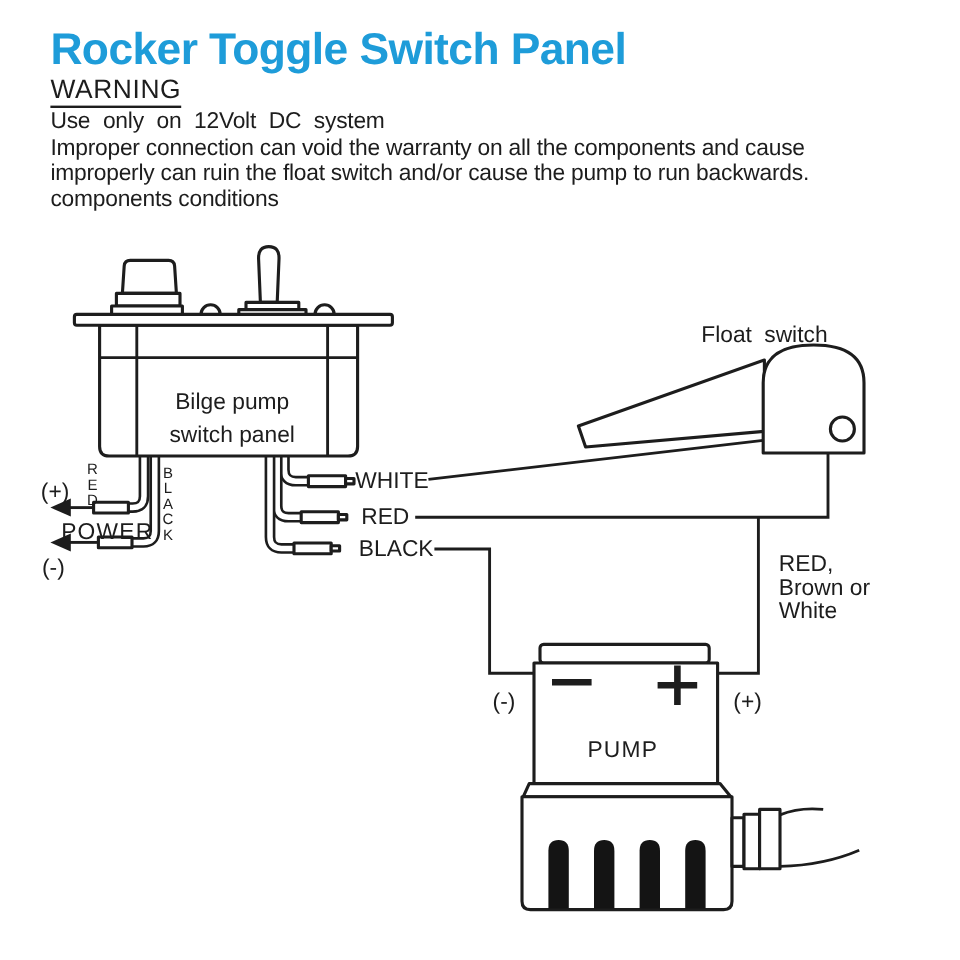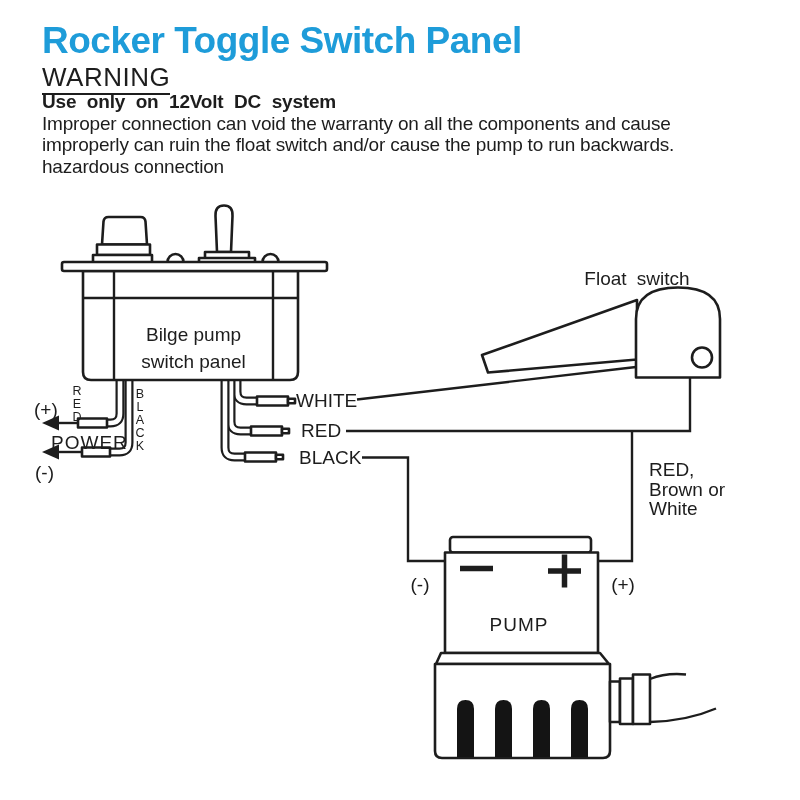--- a/index.html
+++ b/index.html
@@ -1,24 +1,24 @@
 <!DOCTYPE html>
 <html style="--title-color: #1e9cd9;"><head>
 <meta charset="utf-8">
 <style>
   html,body{margin:0;padding:0;background:#fff;}
   body{width:800px;height:800px;font-family:"Liberation Sans",sans-serif;color:#1d1d1d;}
   .page{position:relative;width:783px;height:800px;overflow:hidden;background:#fff;}
   .title{position:absolute;left:42px;top:20px;font-size:37px;font-weight:bold;
          letter-spacing:-0.5px;color:var(--title-color,#1e9cd9);white-space:nowrap;}
-  .warning-heading{position:absolute;left:42px;top:62px;font-size:26px;letter-spacing:0.5px;
+  .warning-heading{position:absolute;left:42px;top:62px;font-size:22px;letter-spacing:0.5px;
          border-bottom:2.5px solid #1d1d1d;padding-bottom:0px;}
   .warning-body{position:absolute;left:42px;top:91px;font-size:19px;line-height:21.6px;
          letter-spacing:-0.2px;white-space:nowrap;}
-  .ws1{word-spacing:5.5px;font-weight:bold;}
+  .ws1{word-spacing:5.5px;}
   .vlabel{position:absolute;writing-mode:vertical-rl;text-orientation:upright;
           font-size:12.5px;letter-spacing:-1px;white-space:nowrap;}
   .vlabel-red{left:70px;top:384px;}
   .vlabel-black{left:133px;top:387px;}
   svg.diagram{position:absolute;left:0;top:0;}
   .shape{fill:#fff;stroke:#1d1d1d;stroke-width:2.6;stroke-linejoin:round;}
   .ln{fill:none;stroke:#1d1d1d;stroke-width:2.4;}
   .tube-o{fill:none;stroke:#1d1d1d;stroke-width:9;}
   .tube-i{fill:none;stroke:#fff;stroke-width:4.6;}
   .thick{fill:none;stroke:#1d1d1d;stroke-width:5.5;}
@@ -30,21 +30,21 @@
 <body>
 
 <div class="page">
 
   <div class="title">Rocker Toggle Switch Panel</div>
   <div class="warning-heading">WARNING</div>
   <div class="warning-body">
     <div class="ws1">Use only on 12Volt DC system</div>
     <div>Improper connection can void the warranty on all the components and cause</div>
     <div>improperly can ruin the float switch and/or cause the pump to run backwards.</div>
-    <div>hazardous connection</div>
+    <div>components conditions</div>
   </div>
 
   <svg class="diagram" width="800" height="800" viewBox="0 0 800 800">
 
     <g>
       <path class="tube-o" d="M120,379 L120,413.5 Q120,423 110.5,423 L107,423"></path>
       <path class="tube-i" d="M120,379 L120,413.5 Q120,423 110.5,423 L107,423"></path>
       <rect class="shape" x="78" y="418.5" width="29" height="9"></rect>
       <path class="ln" d="M78,423 L56,423"></path>
       <polygon class="arrowhead" points="42,423 59,415.5 59,430.5"></polygon>

